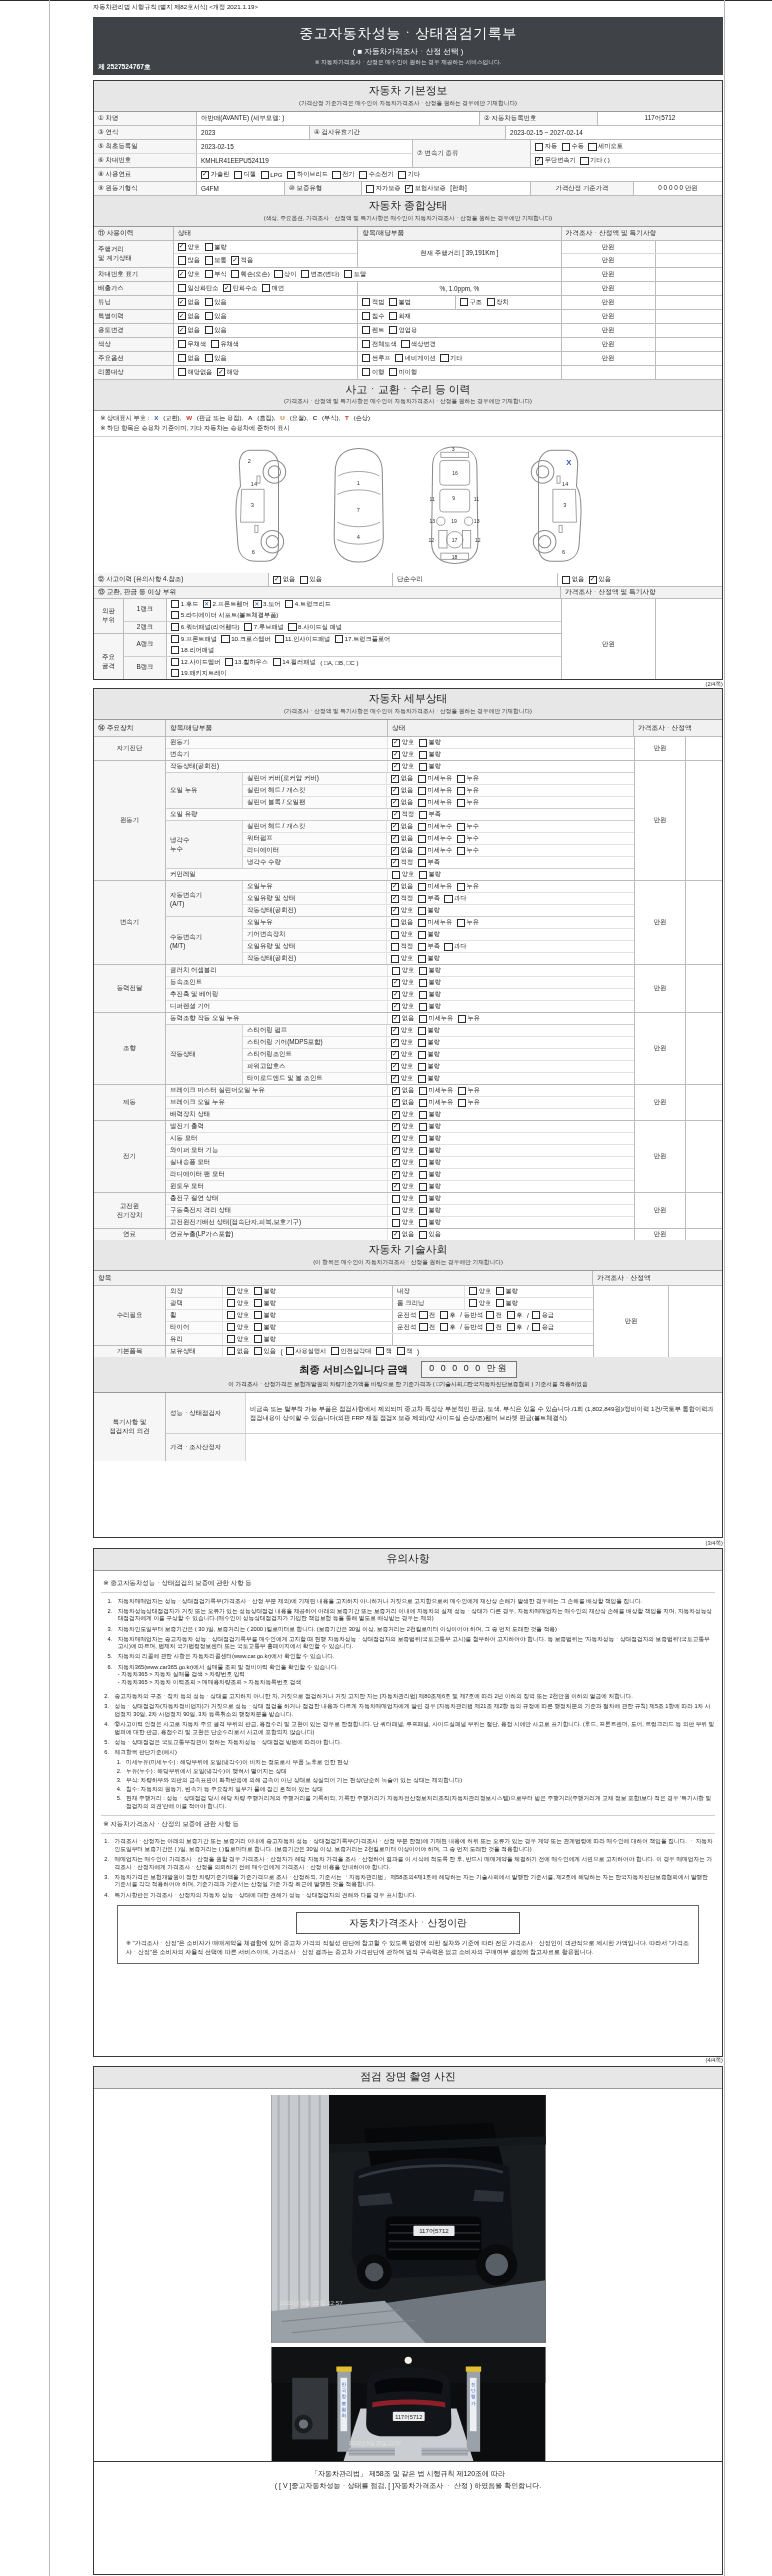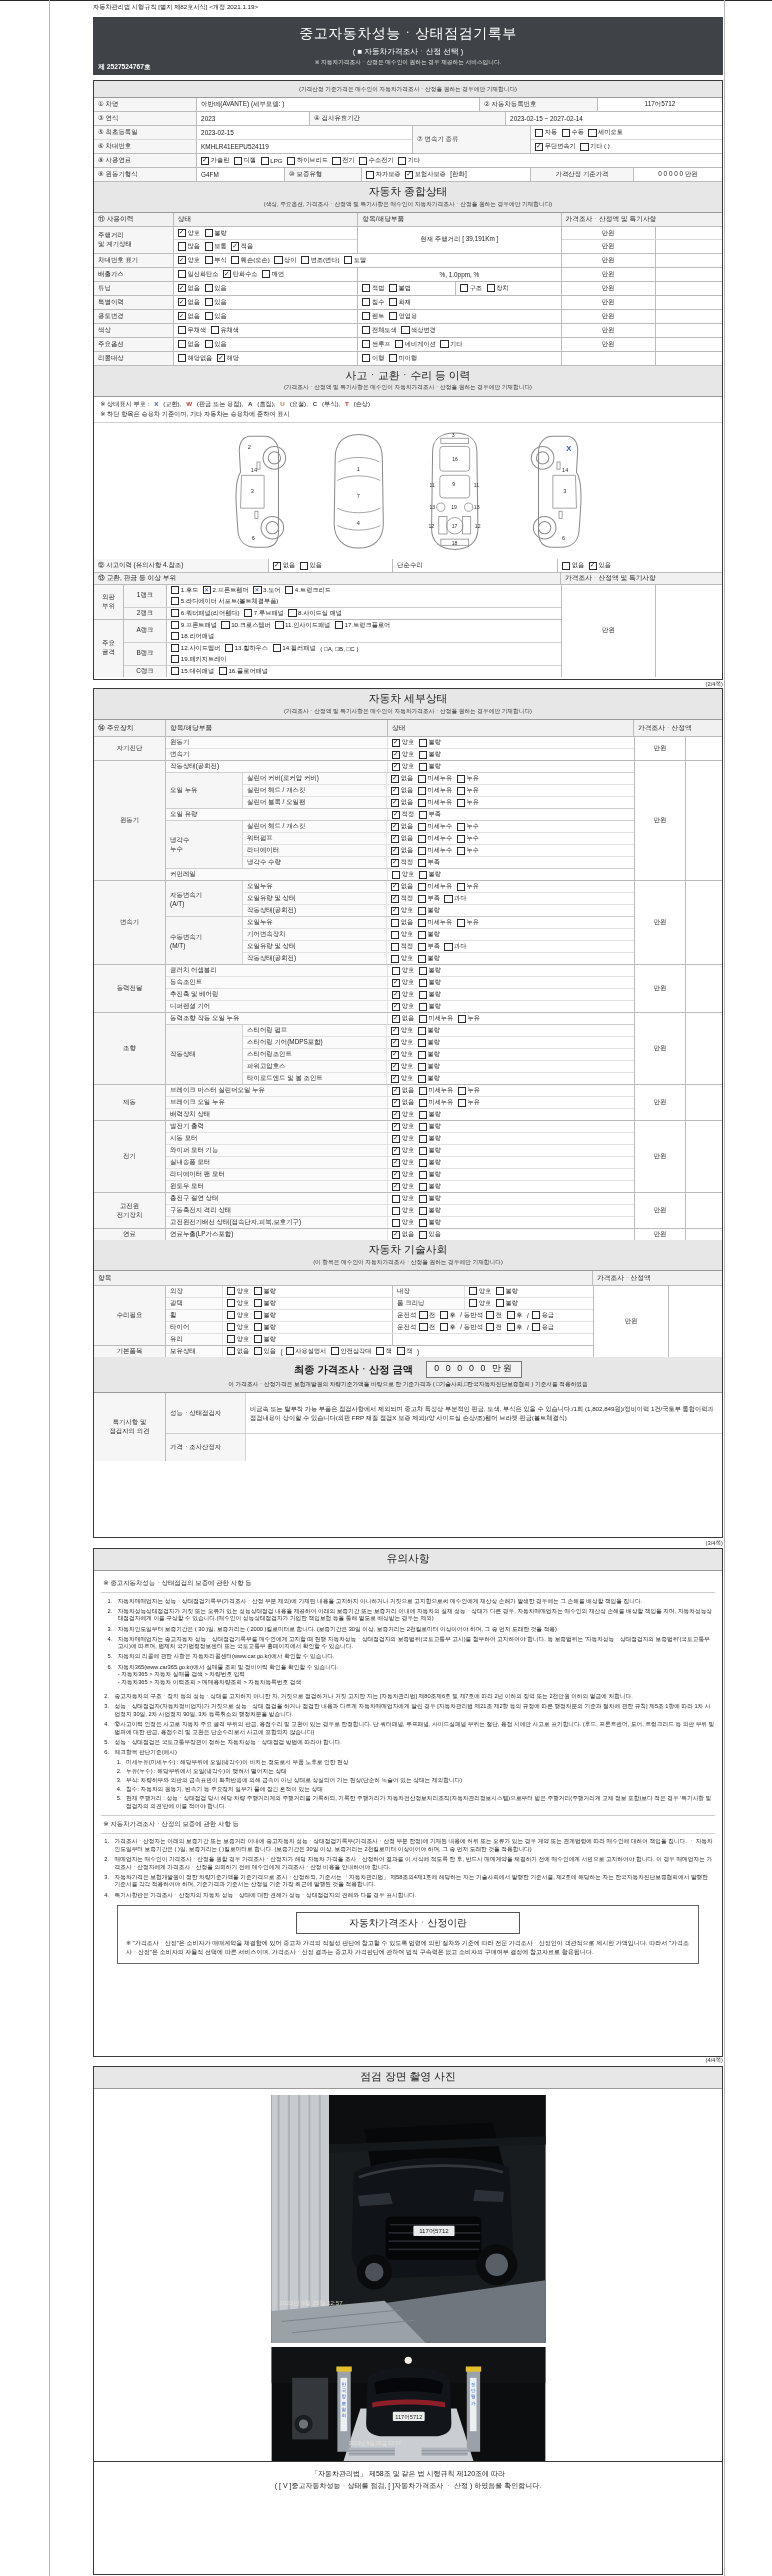--- a/index.html
+++ b/index.html
@@ -84,20 +84,21 @@
 
 <div class="titlebox">
   <div class="t1">중고자동차성능ㆍ상태점검기록부</div>
   <div class="t2">( ■ 자동차가격조사ㆍ산정 선택 )</div>
   <div class="t3">※ 자동차가격조사ㆍ산정은 매수인이 원하는 경우 제공하는 서비스입니다.</div>
   <div class="docno">제 2527524767호</div>
 </div>
 
 <div class="frame" style="top:80px;height:600px">
   <div class="band">
+    <div class="bt">자동차 기본정보</div>
     <div class="bn">(가격산정 기준가격은 매수인이 자동차가격조사ㆍ산정을 원하는 경우에만 기재합니다)</div>
   </div>
   <div id="basic-table">
       <div class="trow" style="height: 14px;">
         <div class="cell lab" style="width: 103px;">① 차명</div>
         <div class="cell val" style="flex: 1 1 0%;">아반떼(AVANTE) (세부모델: )</div>
         <div class="cell lab" style="width: 118px;">② 자동차등록번호</div>
         <div class="cell val ctr" style="width: 124px;">117어5712</div>
       </div>
       <div class="trow" style="height: 14px;">
@@ -1339,21 +1340,21 @@
                   </span><span style="margin-right: 3.1px;">)</span></div>
               </div>
             </div>
           </div>
         </div>
         <div class="cell pcell" style="width: 129px; border-left: 0.5px solid rgb(188, 188, 188);"><div class="p-l">만원</div><div class="p-r"></div></div>
       </div>
     </div>
 
   <div class="finalband">
-    <span class="ft">최종 가격조사ㆍ산정 금액</span>
+    <span class="ft">최종 서비스입니다 금액</span>
     <span class="amtbox">0 0 0 0 0 만원</span>
     <div class="fnote">이 가격조사ㆍ산정가격은 보험개발원의 차량기준가액을 바탕으로 한 기준가격과 ( □기술사회,□한국자동차진단보증협회 ) 기준서를 적용하였음</div>
   </div>
   <div id="opinion">
       <div style="display: flex;">
         <div class="cell lab glab" style="width: 72px;">특기사항 및
 점검자의 의견</div>
         <div class="gmid">
           <div class="dblock" style="min-height: 40px;">
             <div class="cell lab slab" style="width: 80px;">성능ㆍ상태점검자</div>

